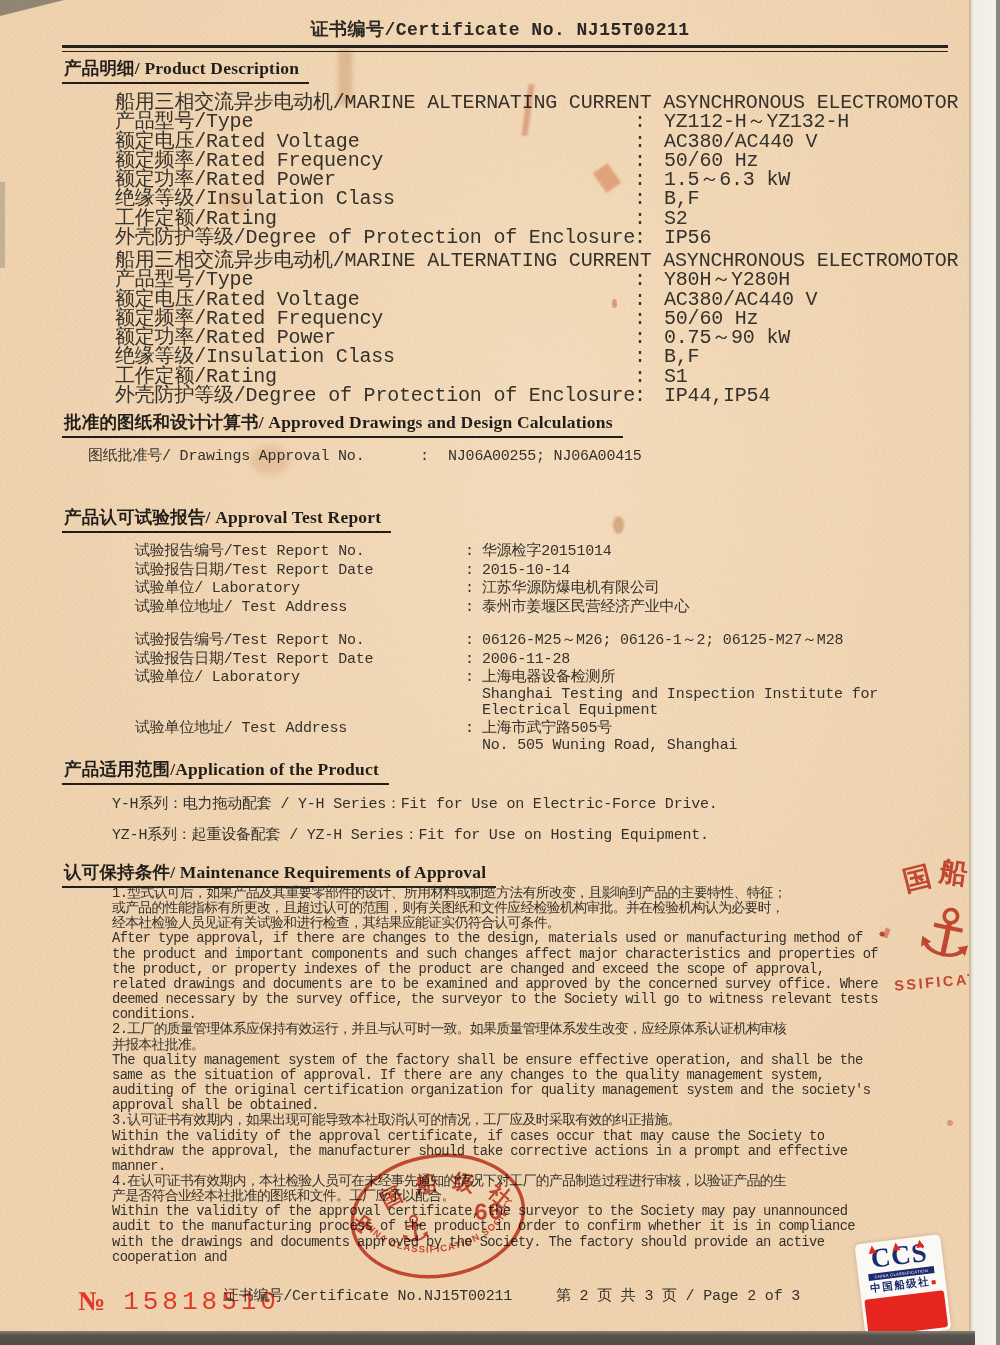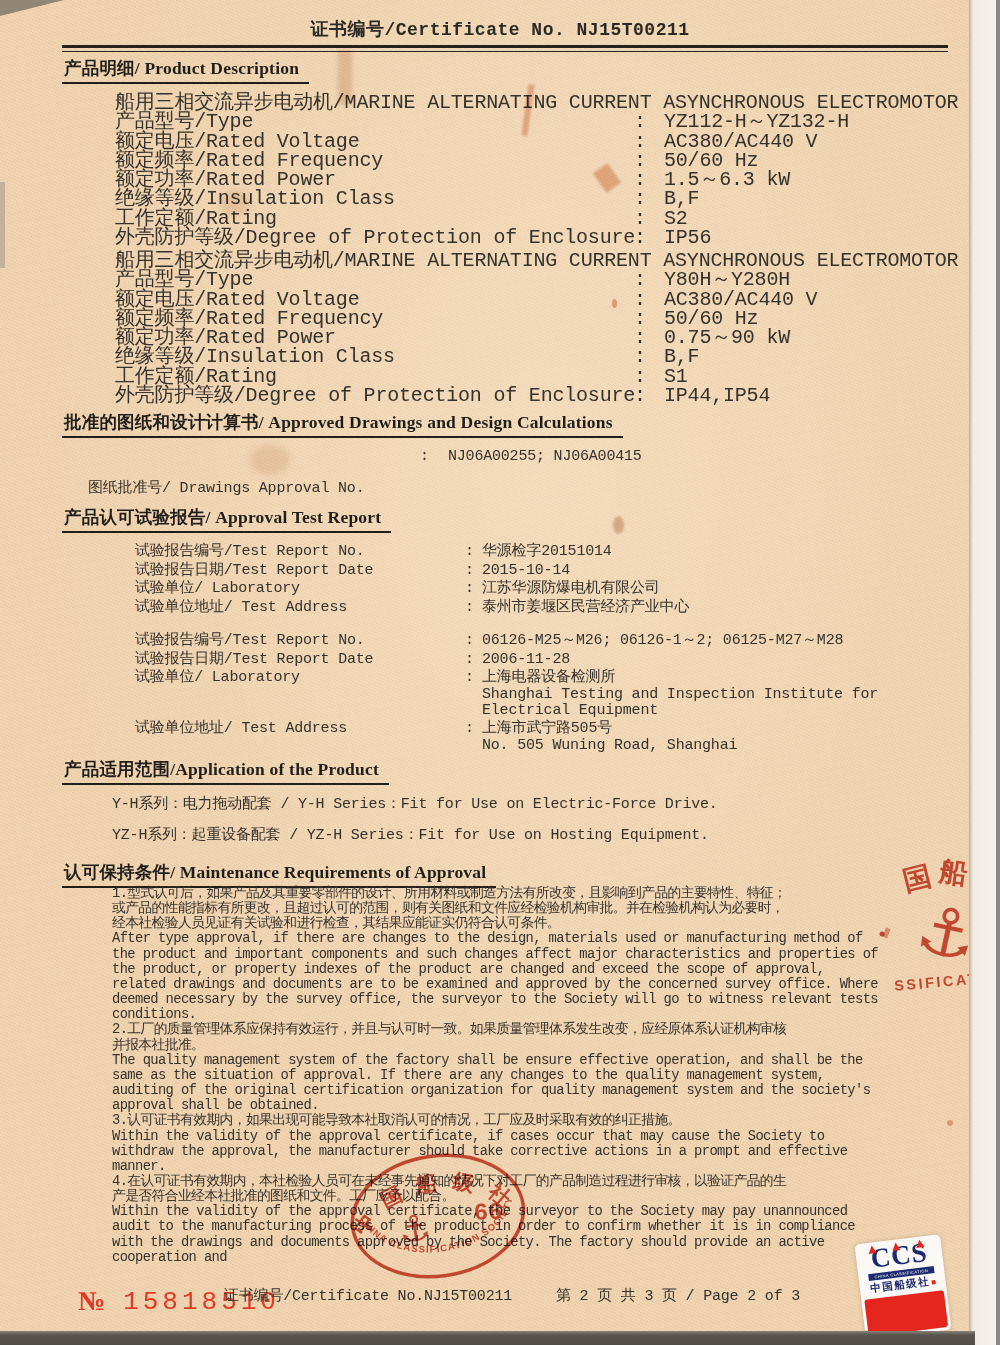--- a/index.html
+++ b/index.html
@@ -24,21 +24,21 @@
     border-bottom:2.5px solid #211e1a;padding:0 10px 2px 2px;}
   
   .spec-block{position:absolute;width:845px;font-size:20px;line-height:19.3px;letter-spacing:-.2px;}
   .spec-title{white-space:pre;}
   .spec-row{display:flex;align-items:flex-start;gap:16px;}
   .spec-row .lbl{width:503px;flex:0 0 503px;white-space:pre;}
   .spec-row .colon{width:14px;flex:0 0 14px;}
   .spec-row .val{white-space:pre-line;}
   
   .kv-row{position:absolute;display:flex;font-size:15px;line-height:18.6px;letter-spacing:-.2px;}
-  .kv-row .lbl{width:332px;flex:0 0 332px;white-space:pre;margin-top:32px;}
+  .kv-row .lbl{width:332px;flex:0 0 332px;white-space:pre;}
   .kv-row .colon{width:16px;flex:0 0 16px;}
   .kv-row .val{white-space:pre-line;margin-left:12px;}
   
   .report-group{position:absolute;width:845px;font-size:15px;letter-spacing:-.2px;margin-left:20px;}
   .report-group .row{display:flex;align-items:flex-start;line-height:18.6px;}
   .report-group .lbl{width:330px;flex:0 0 330px;white-space:pre;}
   .report-group .colon{width:17px;flex:0 0 17px;}
   .report-group .val{white-space:pre-line;line-height:16.6px;padding-top:1px;}
   
   .app-list{position:absolute;font-size:15px;letter-spacing:-.2px;}

